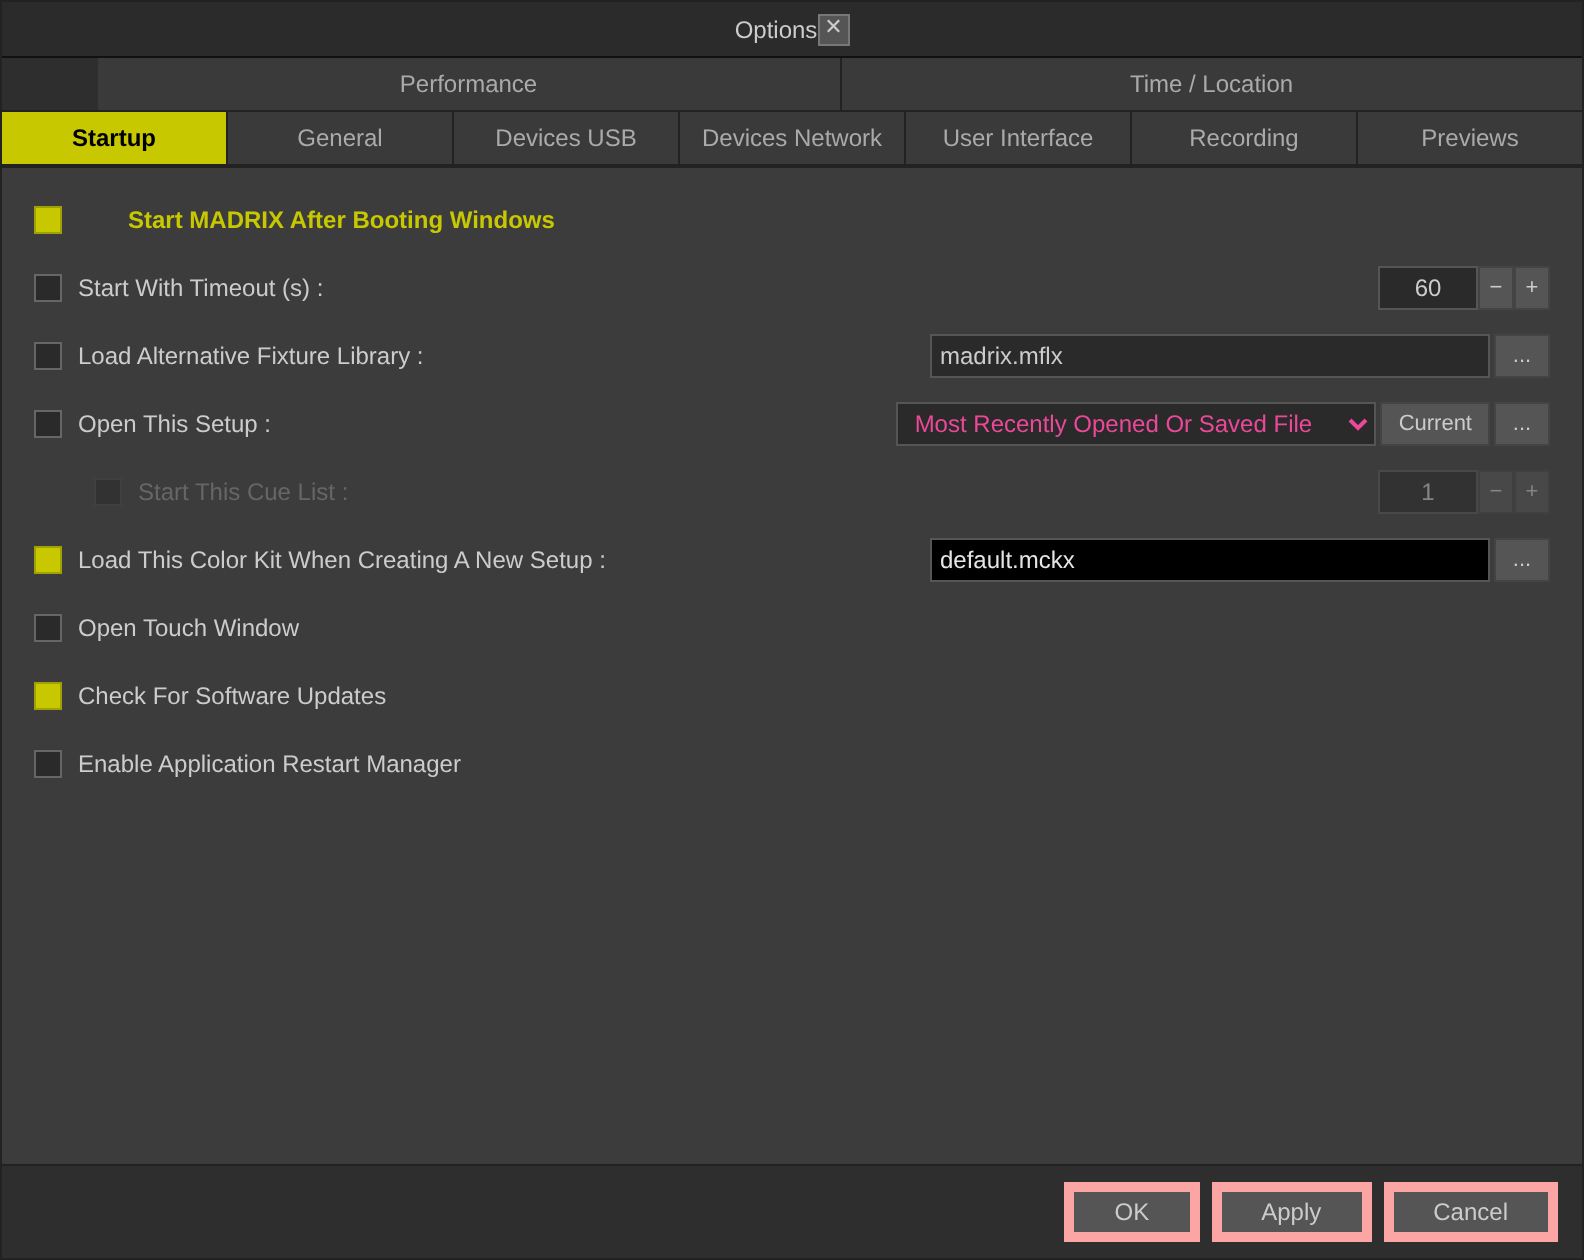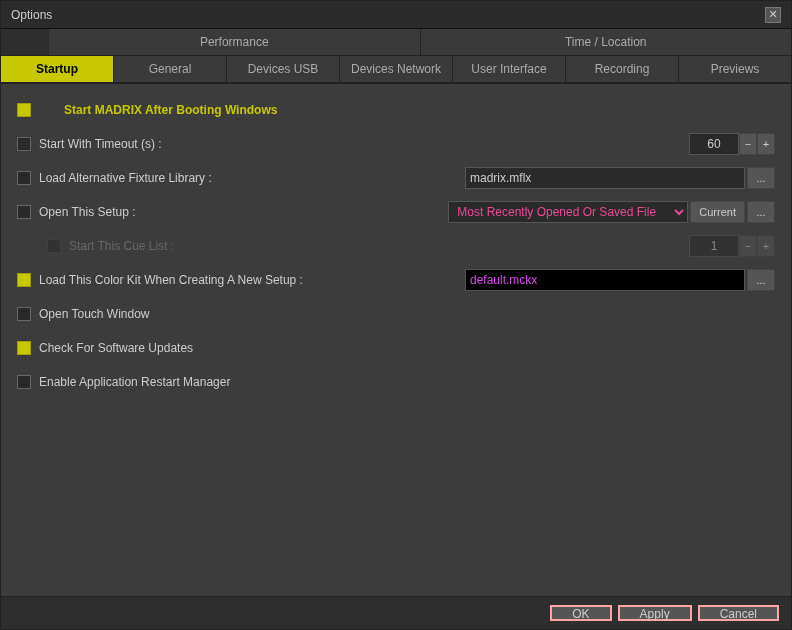--- a/index.html
+++ b/index.html
@@ -21,21 +21,21 @@
       border: 1px solid #222;
       display: flex;
       flex-direction: column;
       color: #ccc;
     }
     .title-bar {
       background: #2b2b2b;
       height: 28px;
       display: flex;
       align-items: center;
-      justify-content: space-between;
+      justify-content: center;
       padding: 0 10px;
       border-bottom: 1px solid #111;
     }
     .title-bar-text {
       color: #ccc;
       font-size: 12px;
     }
     .close-btn {
       width: 16px;
       height: 16px;
@@ -183,45 +183,45 @@
       height: 22px;
       padding: 0 4px;
       font-size: 12px;
       flex: 1;
       min-width: 0;
     }
 
     .color-kit-input {
       background: #000;
       border: 1px solid #555;
-      color: #d946ef;
+      color: #e5e5e5;
       height: 22px;
       flex: 1;
       padding: 0 4px;
       font-size: 12px;
     }
 
     .row-indent {
       padding-left: 30px;
     }
 
     .footer {
       display: flex;
       justify-content: flex-end;
       align-items: center;
       padding: 8px 12px;
       border-top: 1px solid #222;
       background: #2e2e2e;
       gap: 6px;
     }
     .footer-btn {
-      height: 16px;
+      height: 30px;
       padding: 0 20px;
       background: #555;
-      border: 2px solid #fca5a5;
+      border: 5px solid #fca5a5;
       color: #ccc;
       font-size: 12px;
       cursor: pointer;
     }
   </style>
 </head>
 <body>
 
 <div class="dialog">
 

